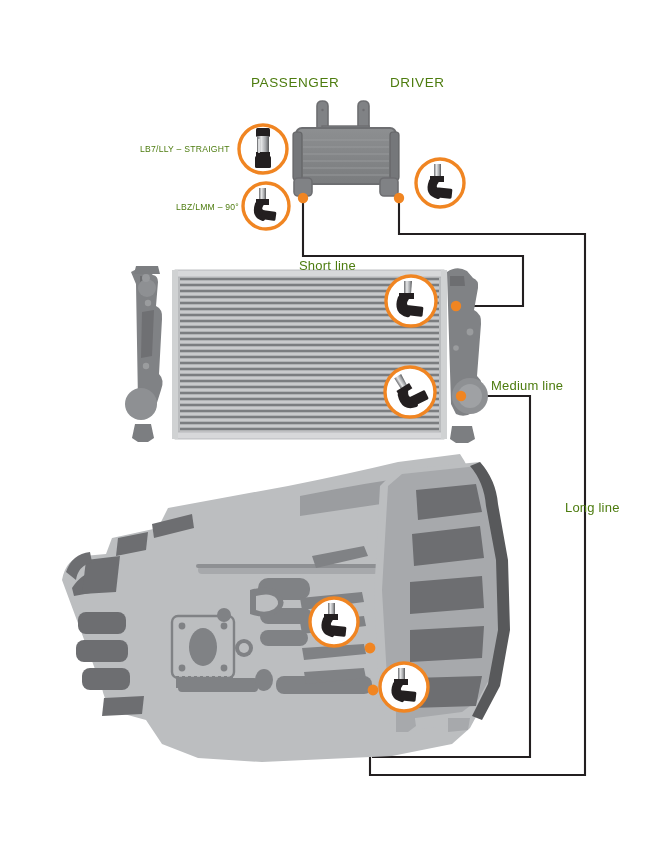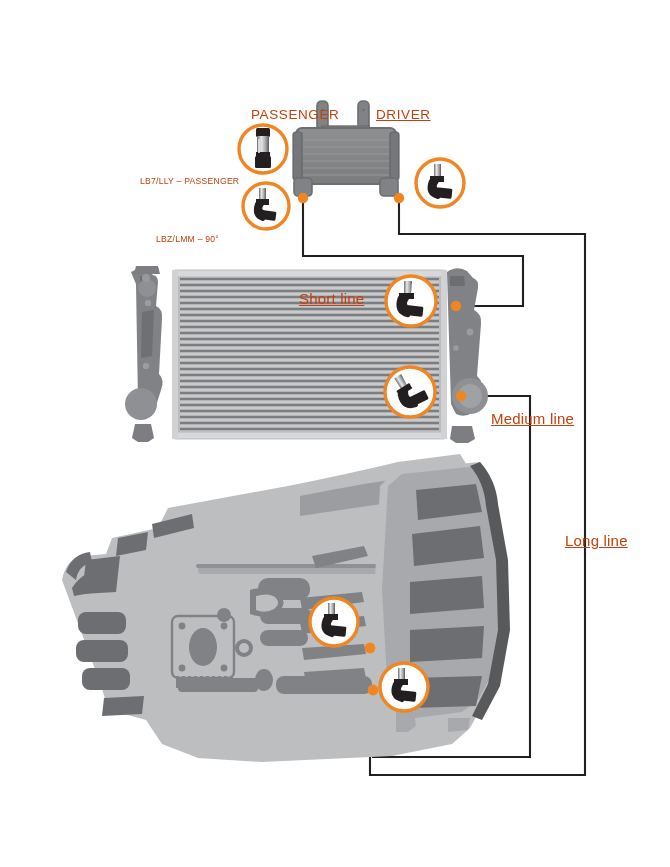--- a/index.html
+++ b/index.html
@@ -1,23 +1,23 @@
 <!DOCTYPE html>
 <html><head>
 <meta charset="utf-8">
 <style>
   html,body{margin:0;padding:0;background:#ffffff;}
   body{width:670px;height:867px;position:relative;overflow:hidden;
        font-family:"Liberation Sans","DejaVu Sans",sans-serif;color:#231f20;}
   #stage{position:absolute;left:0;top:0;width:670px;height:867px;}
   svg{display:block;}
-  .lbl{position:absolute;white-space:nowrap;color:#c2410c;margin-top:32px;}
+  .lbl{position:absolute;white-space:nowrap;color:#4d7c0f;}
   .hdr{font-size:13.5px;letter-spacing:.6px;font-weight:400;}
   .fitlbl{font-size:8.6px;letter-spacing:.25px;}
-  .linelbl{font-size:15px;letter-spacing:.2px;text-decoration:underline;}
+  .linelbl{font-size:13px;letter-spacing:.2px;}
 </style>
 </head>
 <body>
 
 <div id="stage">
 <svg width="670" height="867" viewBox="0 0 670 867" xmlns="http://www.w3.org/2000/svg">
 
   <defs>
     <linearGradient id="fitSteel" x1="0" y1="0" x2="1" y2="0">
       <stop offset="0" stop-color="#6d6e71"></stop>
@@ -278,20 +278,20 @@
       <path d="M394,679 l14,0 l0,6 l-14,0 Z" fill="#231f20"></path>
       <path d="M395,684 q-5,13 7,16 l0,-7 q-6,-2 -1,-9 Z" fill="#231f20" stroke="#231f20" stroke-width="4.2" stroke-linejoin="round"></path>
       <rect x="401" y="691" width="15" height="10" rx="1.5" fill="#231f20" transform="rotate(6 408 696)"></rect>
     </g>
   </g>
 
 </svg>
 </div>
 
 <div class="lbl hdr" style="left:251px;top:75px;">PASSENGER</div>
-<div class="lbl hdr" style="left:376px;top:75px;text-decoration:underline;">DRIVER</div>
-
-<div class="lbl fitlbl" style="left:140px;top:144px;">LB7/LLY – PASSENGER</div>
-<div class="lbl fitlbl" style="left:156px;top:202px;">LBZ/LMM – 90°</div>
+<div class="lbl hdr" style="left:390px;top:75px;">DRIVER</div>
+
+<div class="lbl fitlbl" style="left:140px;top:144px;">LB7/LLY – STRAIGHT</div>
+<div class="lbl fitlbl" style="left:176px;top:202px;">LBZ/LMM – 90°</div>
 
 <div class="lbl linelbl" style="left:299px;top:258px;">Short line</div>
 <div class="lbl linelbl" style="left:491px;top:378px;">Medium line</div>
 <div class="lbl linelbl" style="left:565px;top:500px;">Long line</div>
 
 </body></html>

